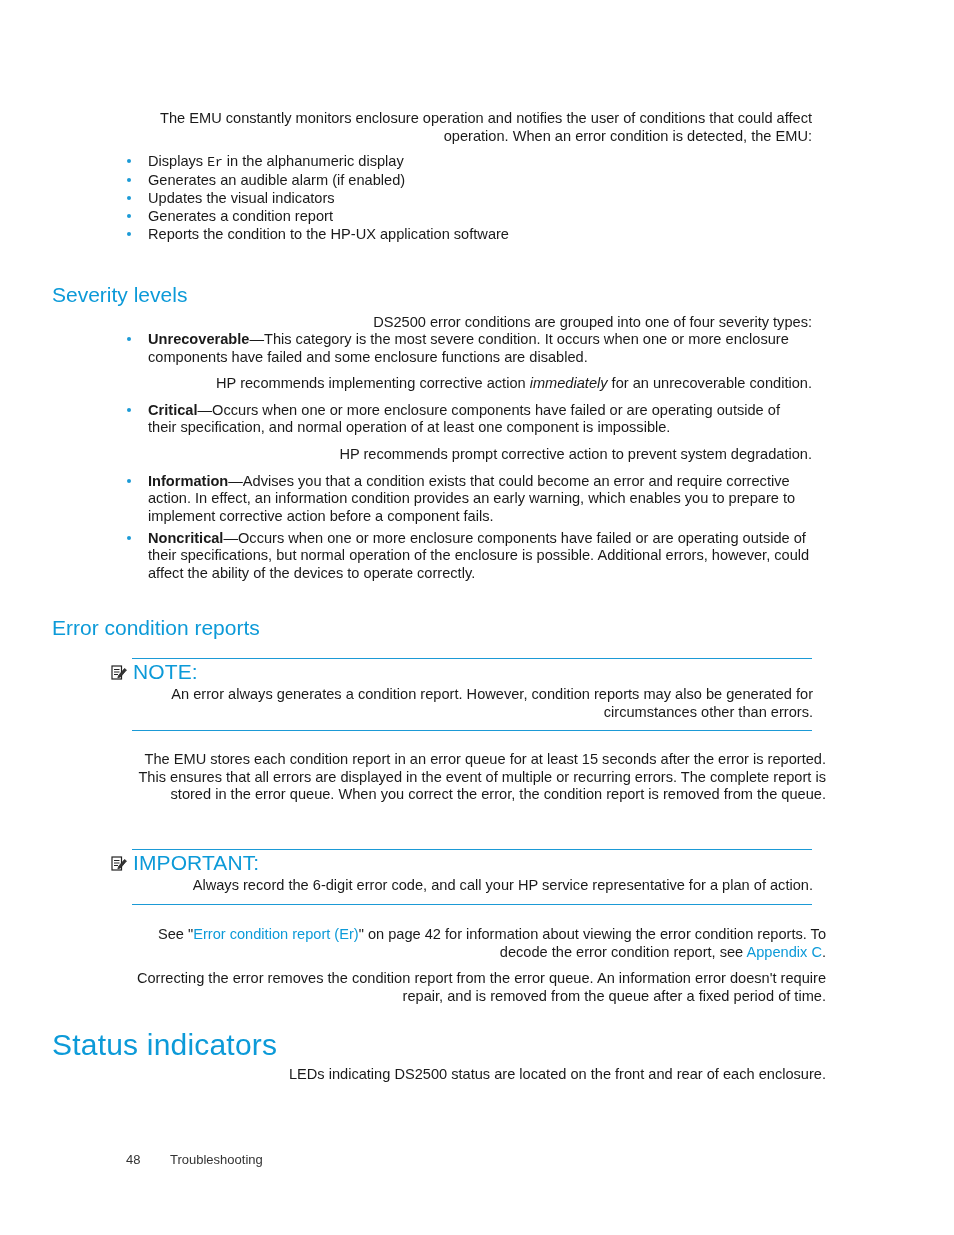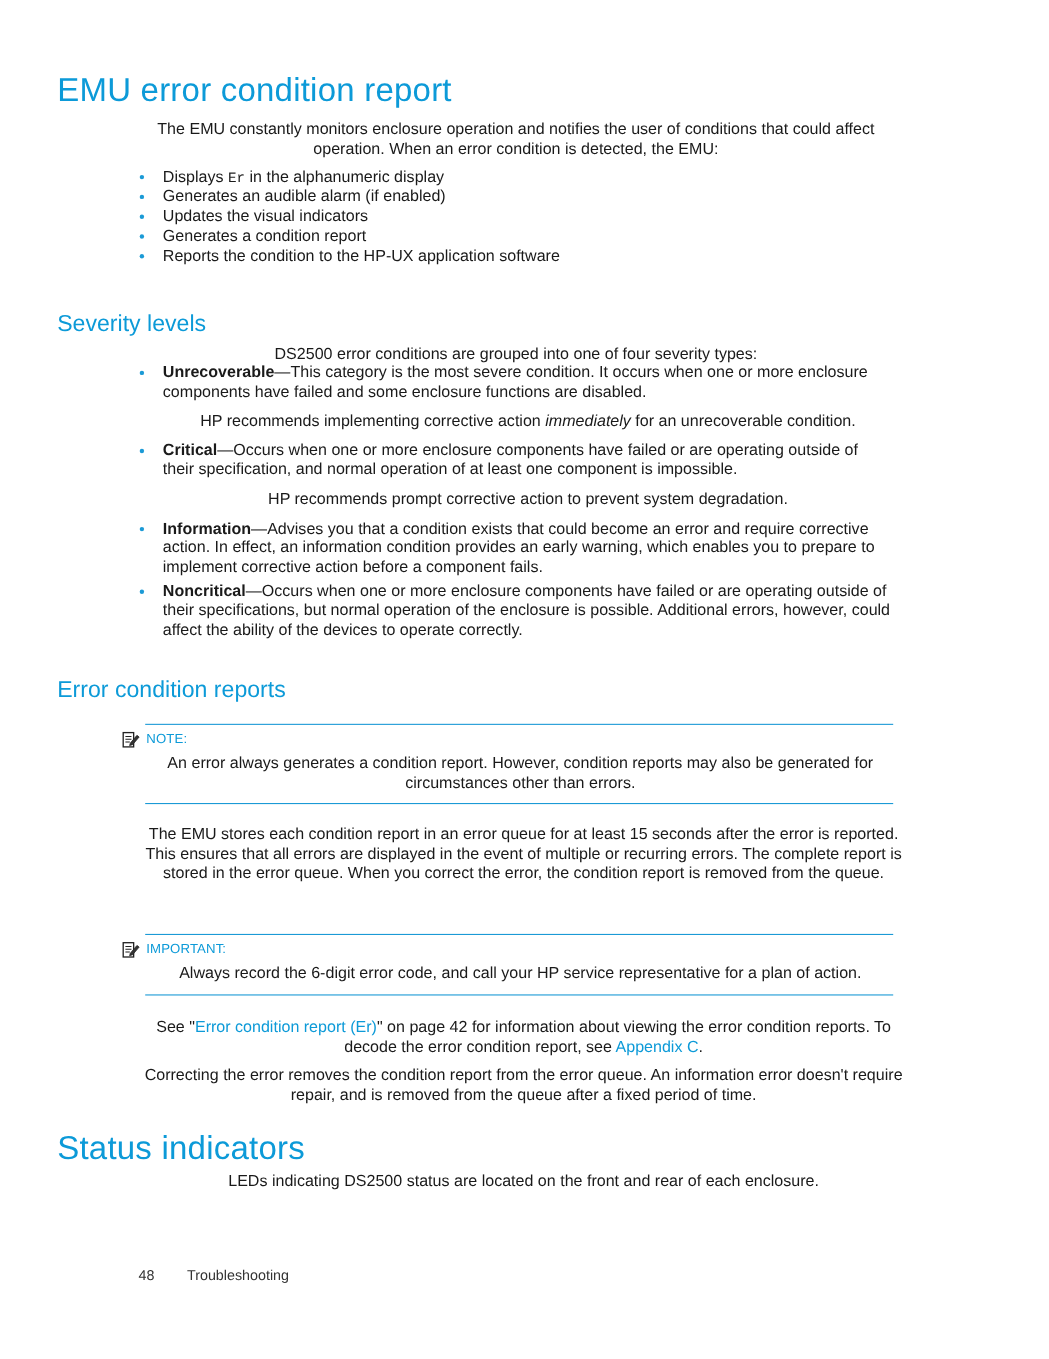--- a/index.html
+++ b/index.html
@@ -41,21 +41,21 @@
     padding: 0;
     line-height: 1.1;
   }
 
   
   p.body-text {
     font-size: 14.6px;
     line-height: 17.6px;
     margin: 0;
     color: #1a1a1a;
-    text-align: center;
+    text-align: right;
   }
   .mono {
     font-family: "Liberation Mono", "DejaVu Sans Mono", monospace;
     font-size: 13px;
   }
   .bold {
     font-weight: bold;
   }
   .ital {
     font-style: italic;
@@ -115,21 +115,21 @@
   }
   .admon-icon {
     width: 18px;
     height: 18px;
     flex: 0 0 18px;
     margin-right: 5px;
     margin-top: 1px;
   }
   .admon-label {
     color: #0c9ad8;
-    font-size: 12px;
+    font-size: 21px;
     font-weight: 400;
     line-height: 17px;
     letter-spacing: 0.1px;
   }
   .admon-body {
     margin-left: 23px;
     width: 680px;
     padding-top: 4px;
     padding-bottom: 9px;
   }
@@ -145,23 +145,20 @@
   }
   .footer .pgnum {
     width: 44px;
   }
 </style>
 </head>
 <body>
 
 <div class="page">
 
-  <div style="position:absolute; left:52px; top:67px;">
-    <h1 class="chapter-title">EMU error condition report</h1>
-  </div>
 
   <div style="position:absolute; left:126px; top:110px; width:686px;">
     <p class="body-text">The EMU constantly monitors enclosure operation and notifies the user of conditions that could affect operation.  When an error condition is detected, the EMU:</p>
   </div>
 
   <div style="position:absolute; left:126px; top:153px; width:686px;">
     <ul class="bullets tight">
       <li>
         <span class="bullet-dot"></span>
         <span>Displays </span><span class="mono">Er</span><span> in the alphanumeric display</span>

